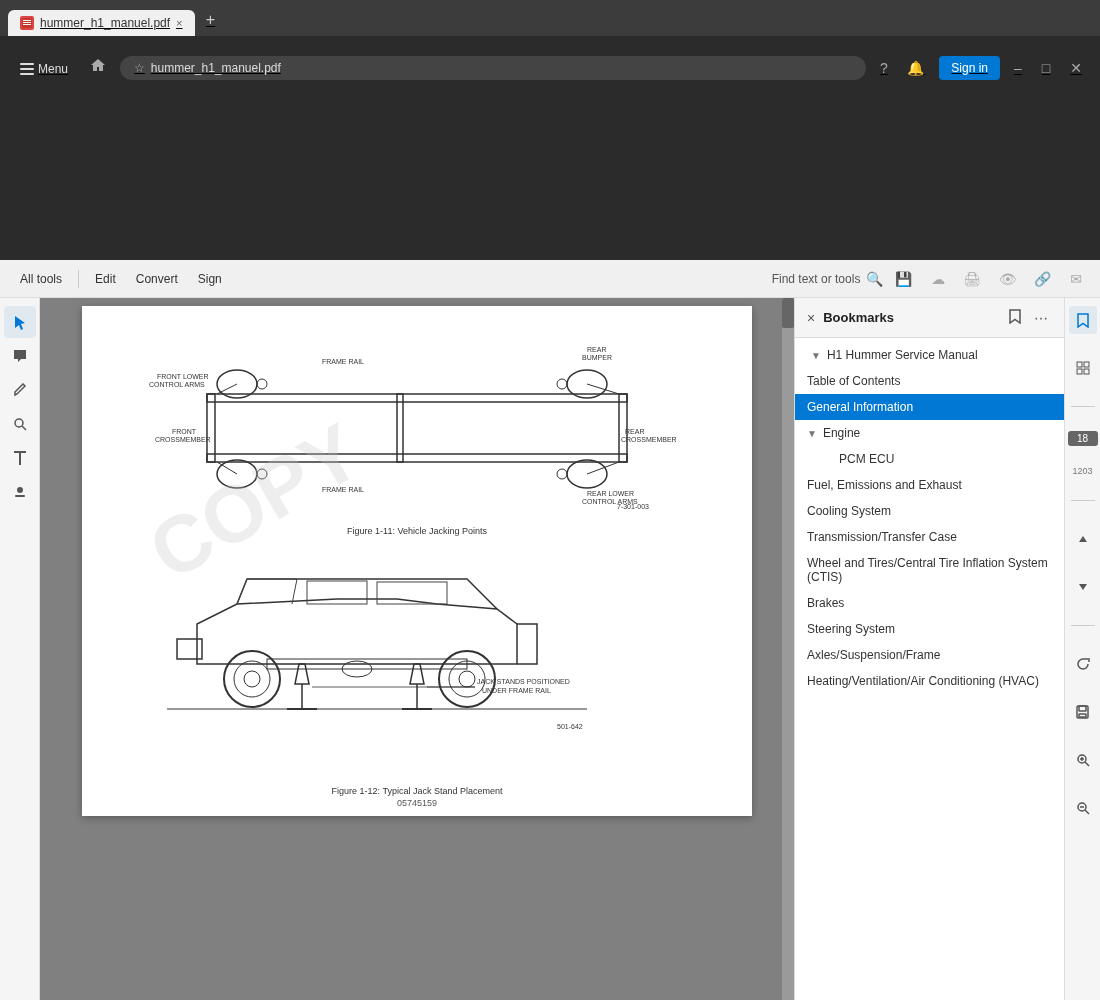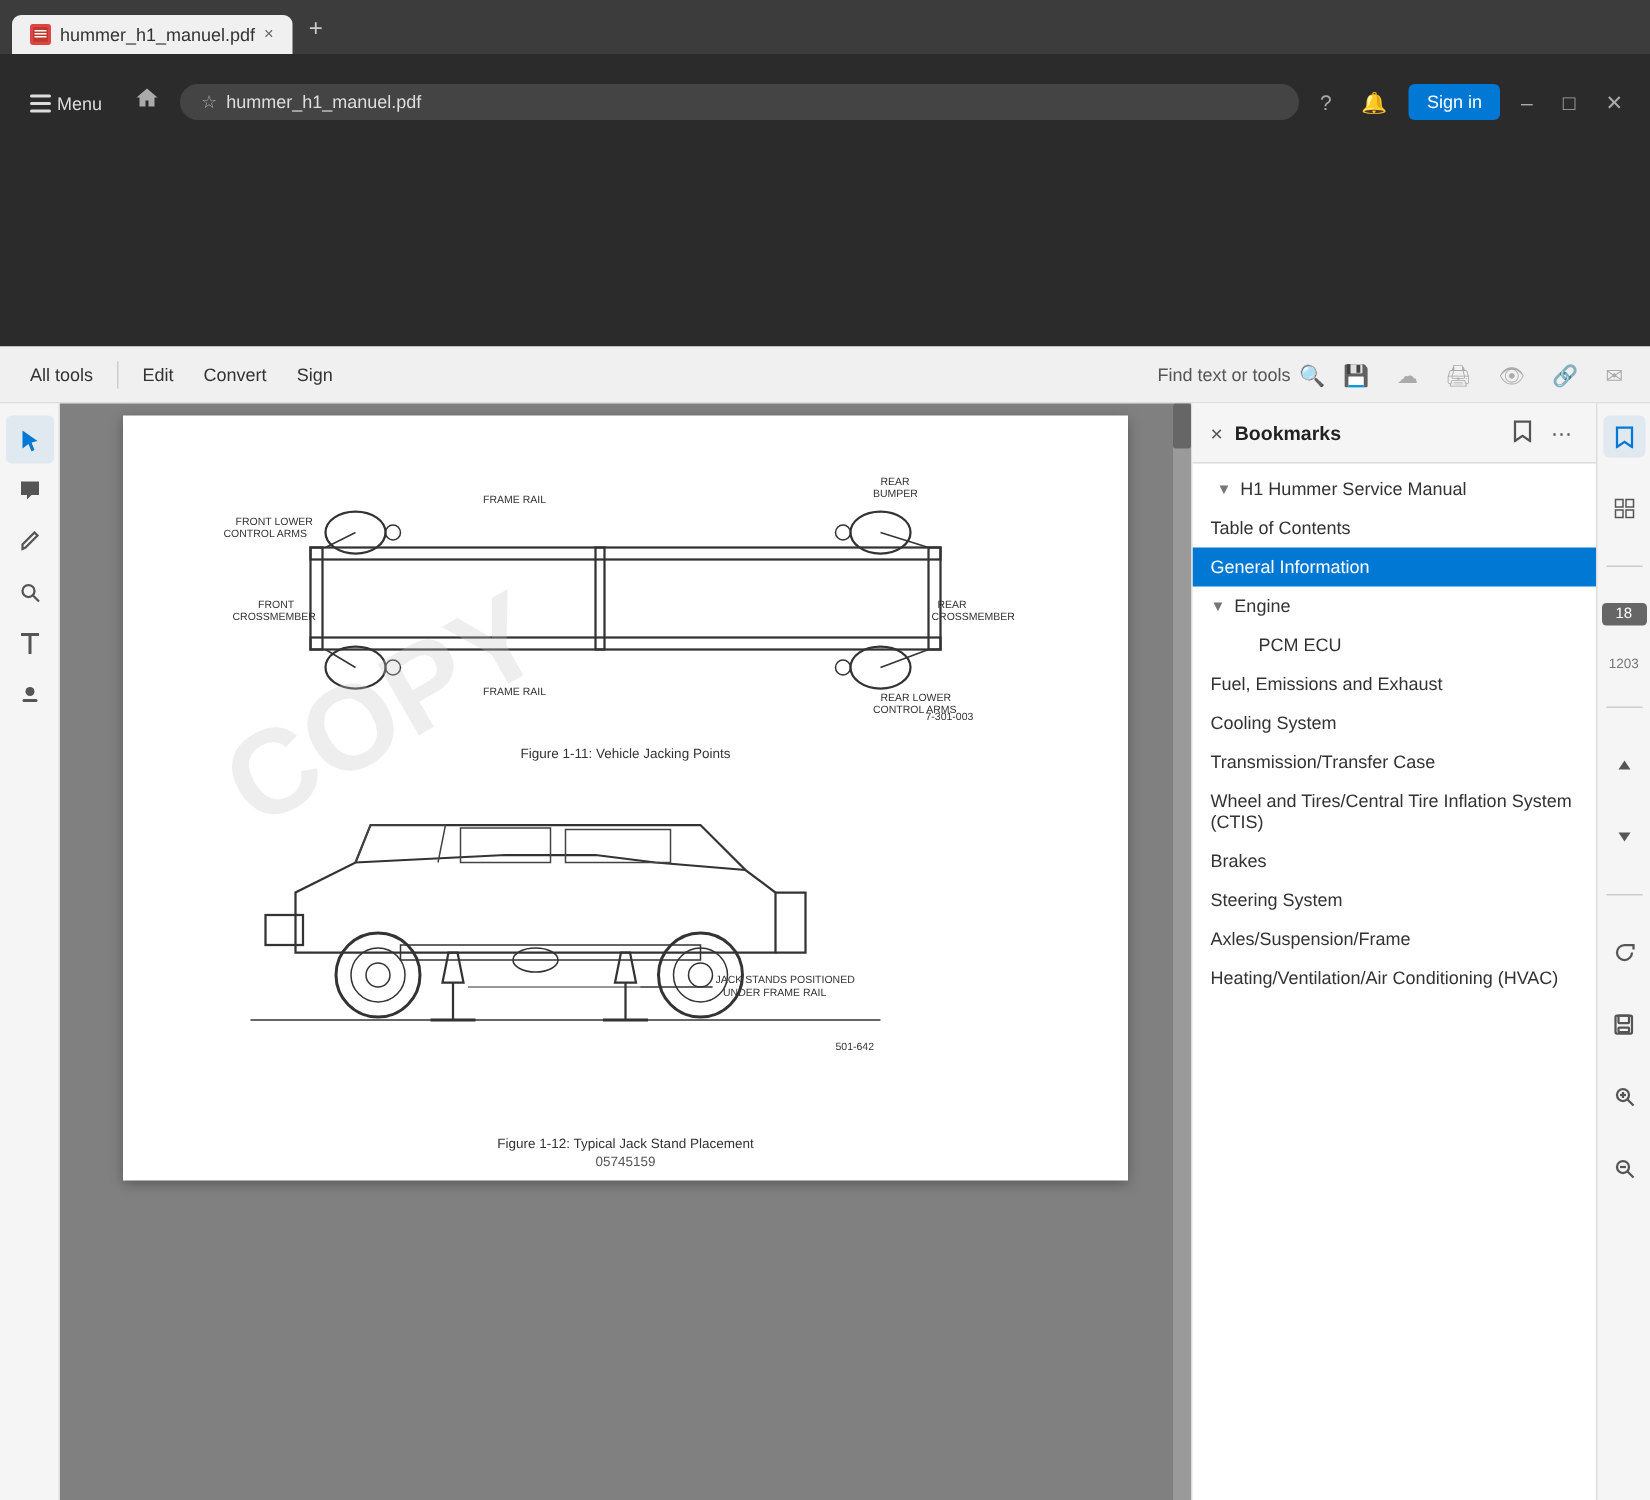--- a/index.html
+++ b/index.html
@@ -8,21 +8,22 @@
       height: 1000px;
       background: #f0f0f0;
       font-family: 'Segoe UI', Arial, sans-serif;
       font-size: 13px;
       overflow: hidden;
     }
 
     
     .browser-chrome {
       background: #2b2b2b;
-      height: 231px;
+      height: 260px;
+      text-decoration: underline;
     }
 
     
     .tab-bar {
       background: #3c3c3c;
       height: 36px;
       display: flex;
       align-items: flex-end;
       padding: 0 8px;
     }

